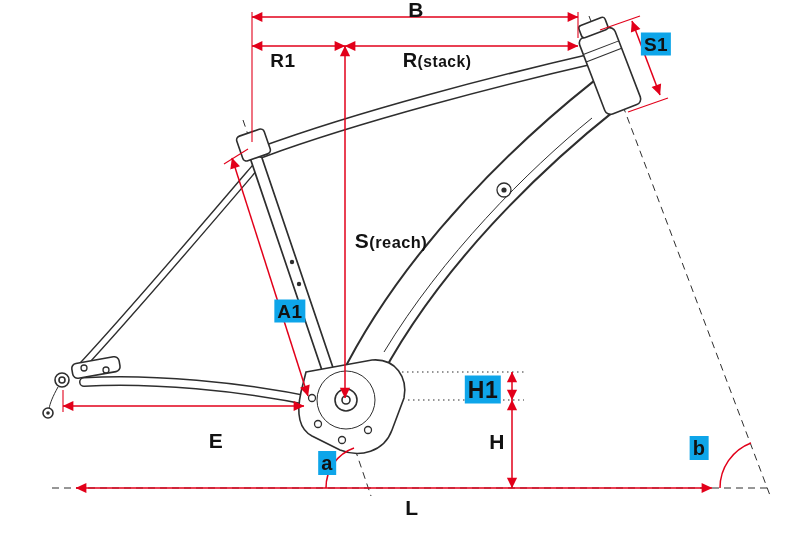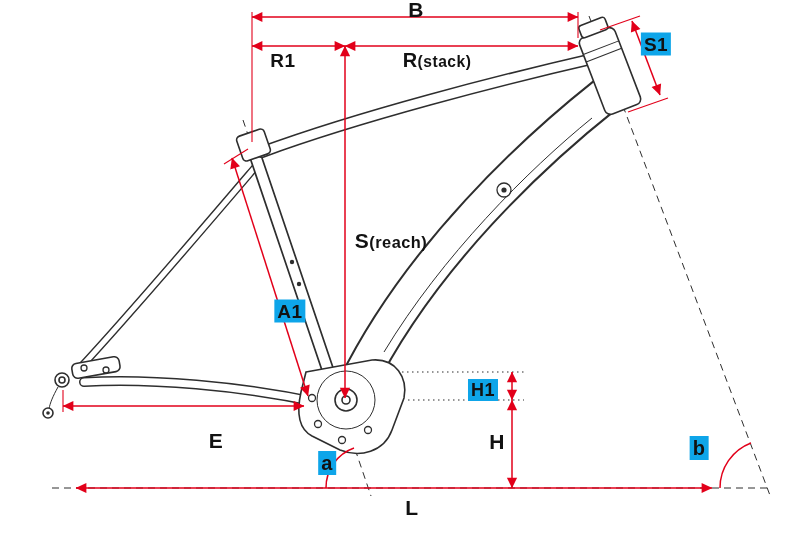--- a/index.html
+++ b/index.html
@@ -24,21 +24,21 @@
   .bolt{fill:#fff;stroke:var(--line-dark,#2e2e2e);stroke-width:1.3;}
   .fill-dark{fill:var(--line-dark,#2e2e2e);stroke:none;}
   
   .lbl{
     position:absolute;transform:translate(-50%,-50%);
     font-weight:700;color:#121212;white-space:nowrap;line-height:1;
     letter-spacing:.5px;
   }
   .lbl .sub{font-size:.78em;}
   .bg{background:#0ea5e9;padding:1px 3px;}
-  .fs21{font-size:21px}.fs20{font-size:20px}.fs19{font-size:19px}.fs18{font-size:18px}
+  .fs21{font-size:21px}.fs20{font-size:20px}.fs19{font-size:19px}.fs18{font-size:23px}
 </style>
 </head>
 <body>
 
 <div class="stage">
 
   <svg width="800" height="533" viewBox="0 0 800 533">
     <defs>
       <marker id="arr" markerWidth="8" markerHeight="8" refX="7.2" refY="4" orient="auto-start-reverse" viewBox="0 0 8 8">
         <path d="M0.3 0.6 L7.4 4 L0.3 7.4 Z" fill="var(--dimension-red,#e2001a)"></path>

